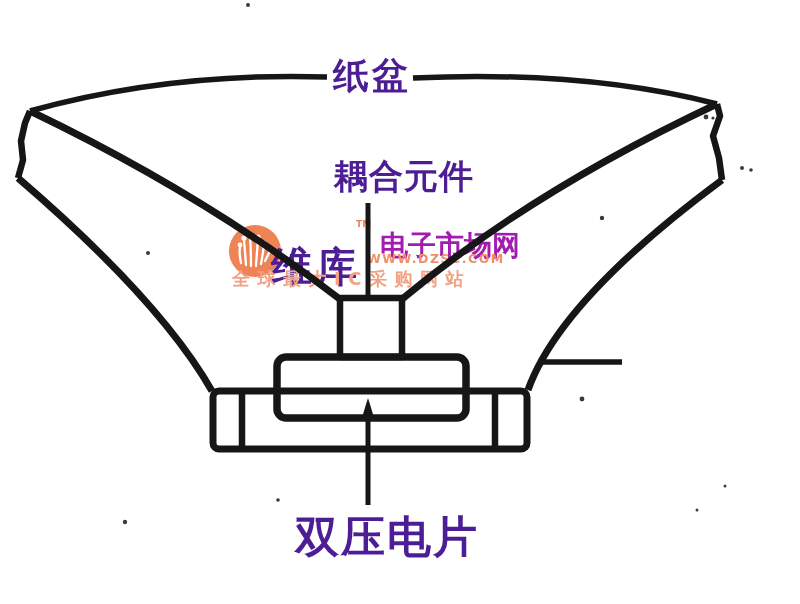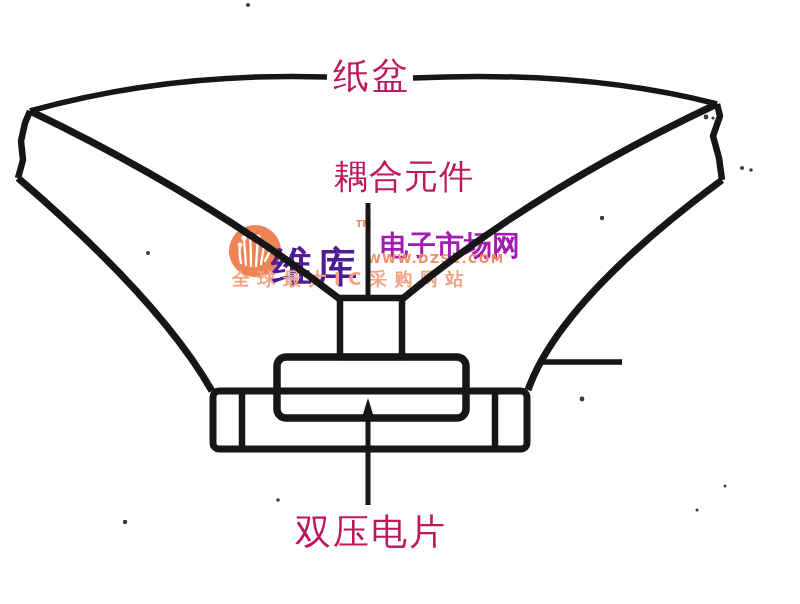--- a/index.html
+++ b/index.html
@@ -11,25 +11,25 @@
   .wm{position:absolute;z-index:1;white-space:nowrap;user-select:none;}
   .wm-logo{left:228px;top:224px;width:54px;height:54px;}
   .wm-brand{left:271px;top:227px;font-size:41px;font-weight:800;letter-spacing:4px;color:#4c1d95;margin-top:13px;}
   .wm-tm{left:356px;top:219px;font-size:9px;font-weight:700;color:#ee8355;}
   .wm-brand2{left:380px;top:227px;font-size:28px;font-weight:800;letter-spacing:0px;color:#a21caf;}
   .wm-url{left:367px;top:251px;font-size:12.5px;font-weight:700;letter-spacing:1.5px;color:#ef8f68;}
   .wm-tagline{left:232px;top:267px;font-size:18px;font-weight:600;letter-spacing:7.5px;color:#f2a283;}
   
   .art{position:absolute;left:0;top:0;z-index:2;}
   
-  .lbl{position:absolute;z-index:3;color:#be185d;font-weight:400;white-space:nowrap;}
+  .lbl{position:absolute;z-index:3;color:#4c1d95;font-weight:700;white-space:nowrap;}
   .lbl-paper-cone{left:333px;top:52px;font-size:36px;letter-spacing:3px;}
   .lbl-coupling{left:290px;top:154px;font-size:34px;letter-spacing:1px;margin-left:44px;}
   .lbl-frame{left:623px;top:338px;font-size:35px;letter-spacing:4px;}
-  .lbl-piezo{left:295px;top:508px;font-size:36px;letter-spacing:2px;}
+  .lbl-piezo{left:295px;top:508px;font-size:44px;letter-spacing:2px;}
 </style>
 </head>
 <body>
 
 <div class="stage">
 
   <svg class="wm wm-logo" viewBox="0 0 54 54" aria-hidden="true">
     <circle cx="27" cy="27" r="26" fill="#ee8355"></circle>
     <g stroke="#ffffff" stroke-width="2.3" fill="none" stroke-linecap="round">
       <path d="M13,39 Q11,29 12,23"></path>

